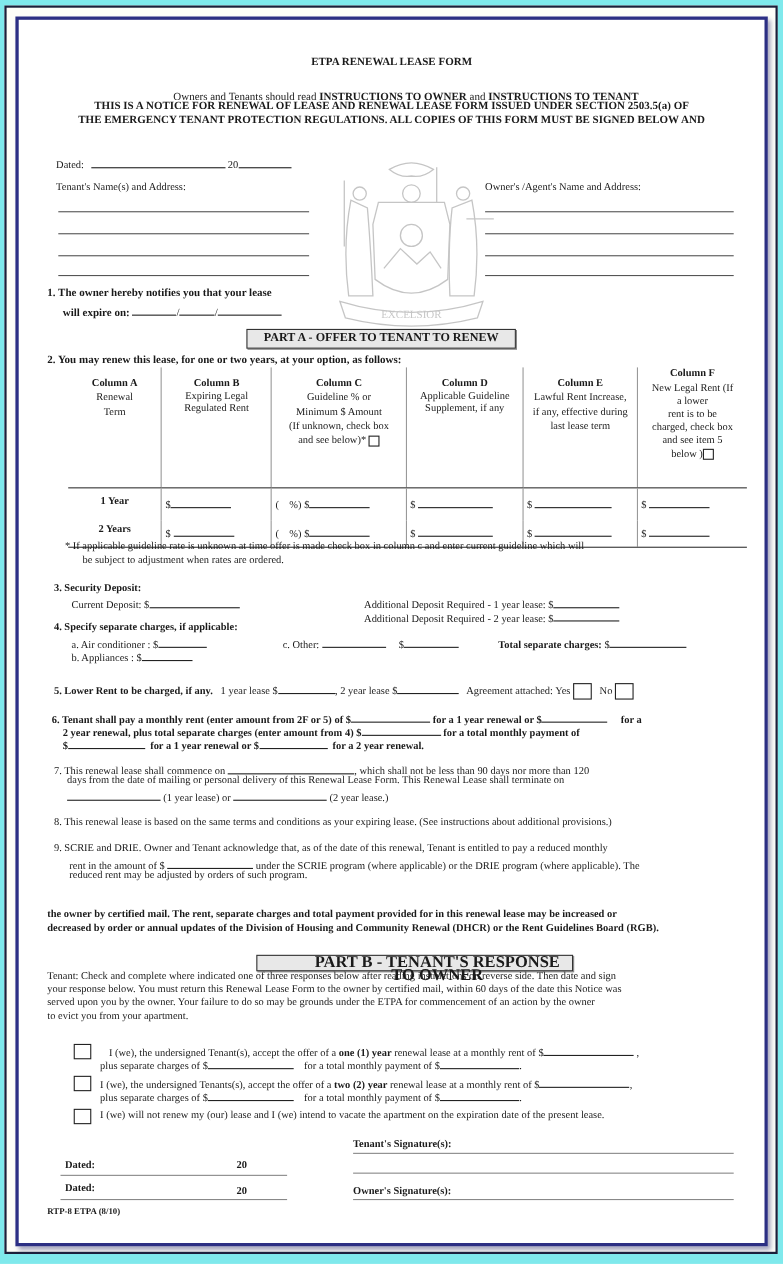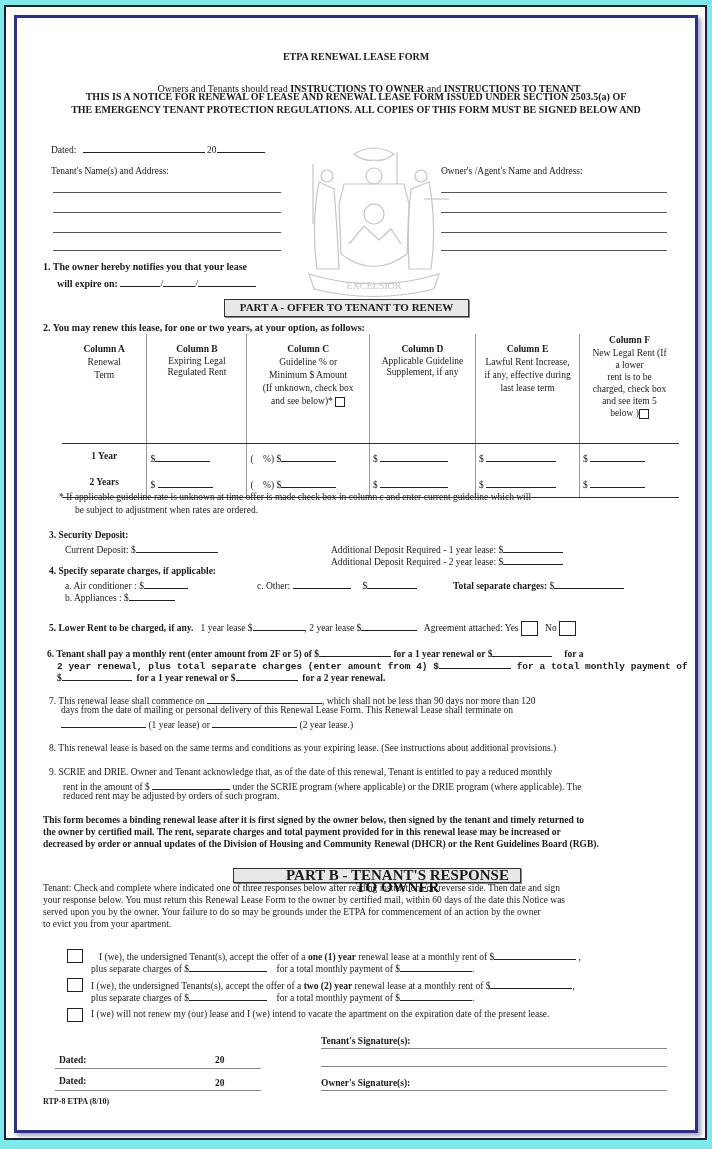--- a/index.html
+++ b/index.html
@@ -197,21 +197,21 @@
     <span>1 year lease $</span><span class="u" style="width:52px"></span><span>, 2 year lease $</span><span class="u" style="width:56px"></span>&nbsp;&nbsp;
     <span>Agreement attached:  Yes</span>
     <span class="box" style="width:17px;height:15px;"></span>
     &nbsp;&nbsp;<span>No</span>
     <span class="box" style="width:17px;height:15px;"></span>
   </div>
 
   <div class="abs b f9" style="left:30px;top:628px;">
     <span>6. Tenant shall pay a monthly rent (enter amount from 2F or 5) of $</span><span class="u" style="width:72px"></span>&nbsp;<span>for a 1 year renewal or  $</span><span class="u" style="width:60px"></span>&nbsp;&nbsp;&nbsp;&nbsp;&nbsp;<span>for a</span>
   </div>
-  <div class="abs b f9" style="left:40px;top:640px;font-family:Liberation Mono, monospace;">
+  <div class="abs b f9" style="left:40px;top:640px;">
     <span>2 year renewal, plus total separate charges (enter amount from 4) $</span><span class="u" style="width:72px"></span>&nbsp;<span>for a total monthly  payment of</span>
   </div>
   <div class="abs b f9" style="left:40px;top:652px;">
     <span>$</span><span class="u" style="width:70px"></span>&nbsp;&nbsp;<span>for  a 1 year renewal  or  $</span><span class="u" style="width:62px"></span>&nbsp;&nbsp;<span>for a  2 year renewal.</span>
   </div>
 
   <div class="abs f9" style="left:32px;top:675px;">
     <span>7.  This renewal lease shall commence on</span> <span class="u" style="width:115px"></span><span>, which shall not be less than 90 days nor more than 120</span>
   </div>
   <div class="abs f9" style="left:44px;top:687px;">days from the date of mailing or personal delivery of this Renewal Lease Form.  This Renewal Lease shall terminate on</div>
@@ -220,21 +220,20 @@
   </div>
 
   <div class="abs f9" style="left:32px;top:725px;">8.  This renewal lease is based on the same terms and conditions as your expiring lease.  (See instructions about additional provisions.)</div>
 
   <div class="abs f9" style="left:32px;top:749px;">9.  SCRIE and DRIE.   Owner and Tenant acknowledge that, as of the date of this renewal, Tenant is entitled to pay a reduced monthly</div>
   <div class="abs f9" style="left:46px;top:761px;">
     <span>rent in the amount of $</span> <span class="u" style="width:78px"></span> <span>under the SCRIE program (where applicable) or the  DRIE program (where applicable).  The</span>
   </div>
   <div class="abs f9" style="left:46px;top:773px;">reduced rent may be adjusted by orders of such program.</div>
 
-  <div class="abs b f9" style="left:26px;top:797px;">This form becomes a binding renewal lease after it is first signed by the owner below, then signed by the tenant and timely returned to</div>
   <div class="abs b f9" style="left:26px;top:809px;">the owner by certified mail.  The rent, separate charges and total payment  provided for in this renewal lease may be increased or</div>
   <div class="abs b f9" style="left:26px;top:821px;">decreased by order or annual updates  of the Division  of Housing and  Community Renewal (DHCR) or the Rent Guidelines Board (RGB).</div>
 
   <div class="part-header" style="left:216px;top:850px;width:288px;height:15px;line-height:12px;font-size:15px;padding-left:41px;">PART B - TENANT'S RESPONSE TO OWNER</div>
 
   <div class="abs f9" style="left:26px;top:865px;">Tenant:  Check and complete where indicated one of three responses below after reading instructions on reverse side.  Then date and sign</div>
   <div class="abs f9" style="left:26px;top:877px;">your response below.  You must return this Renewal Lease Form to the owner by certified mail, within 60 days of the date this Notice was</div>
   <div class="abs f9" style="left:26px;top:889px;">served upon you by the owner.  Your failure to do so may be grounds under the ETPA for commencement of an action by the owner</div>
   <div class="abs f9" style="left:26px;top:901px;">to evict you from your apartment.</div>
 

